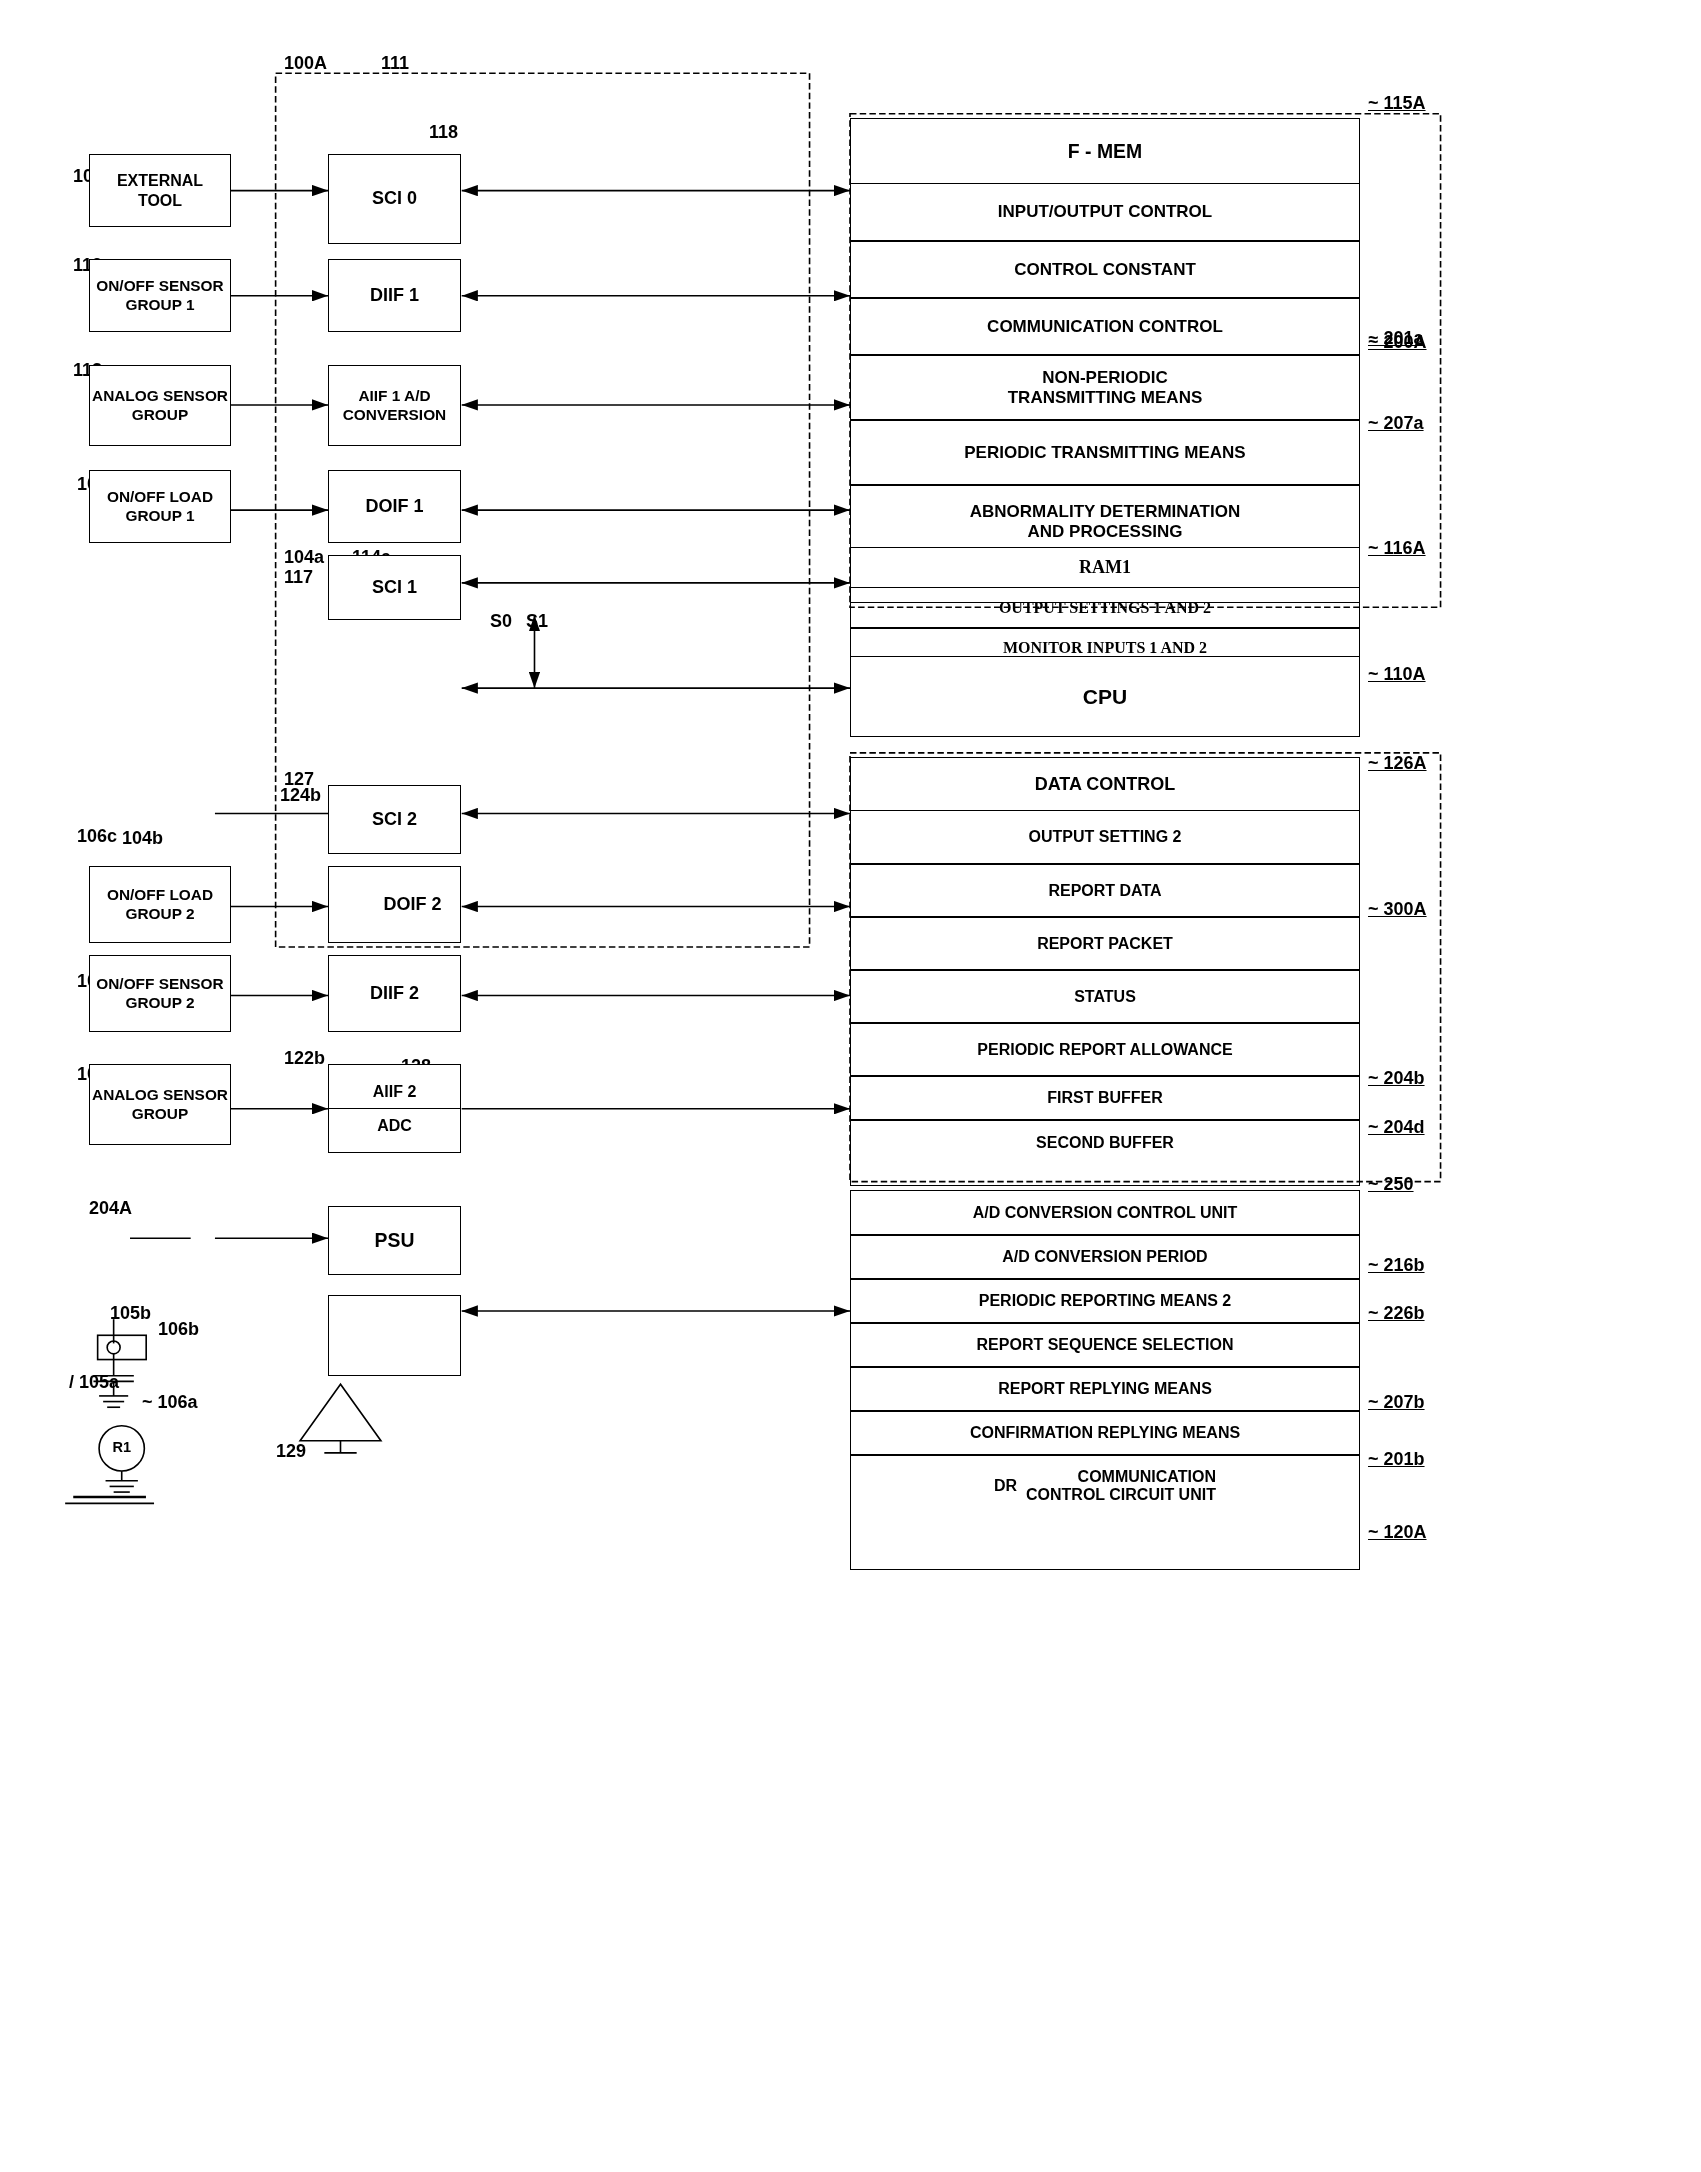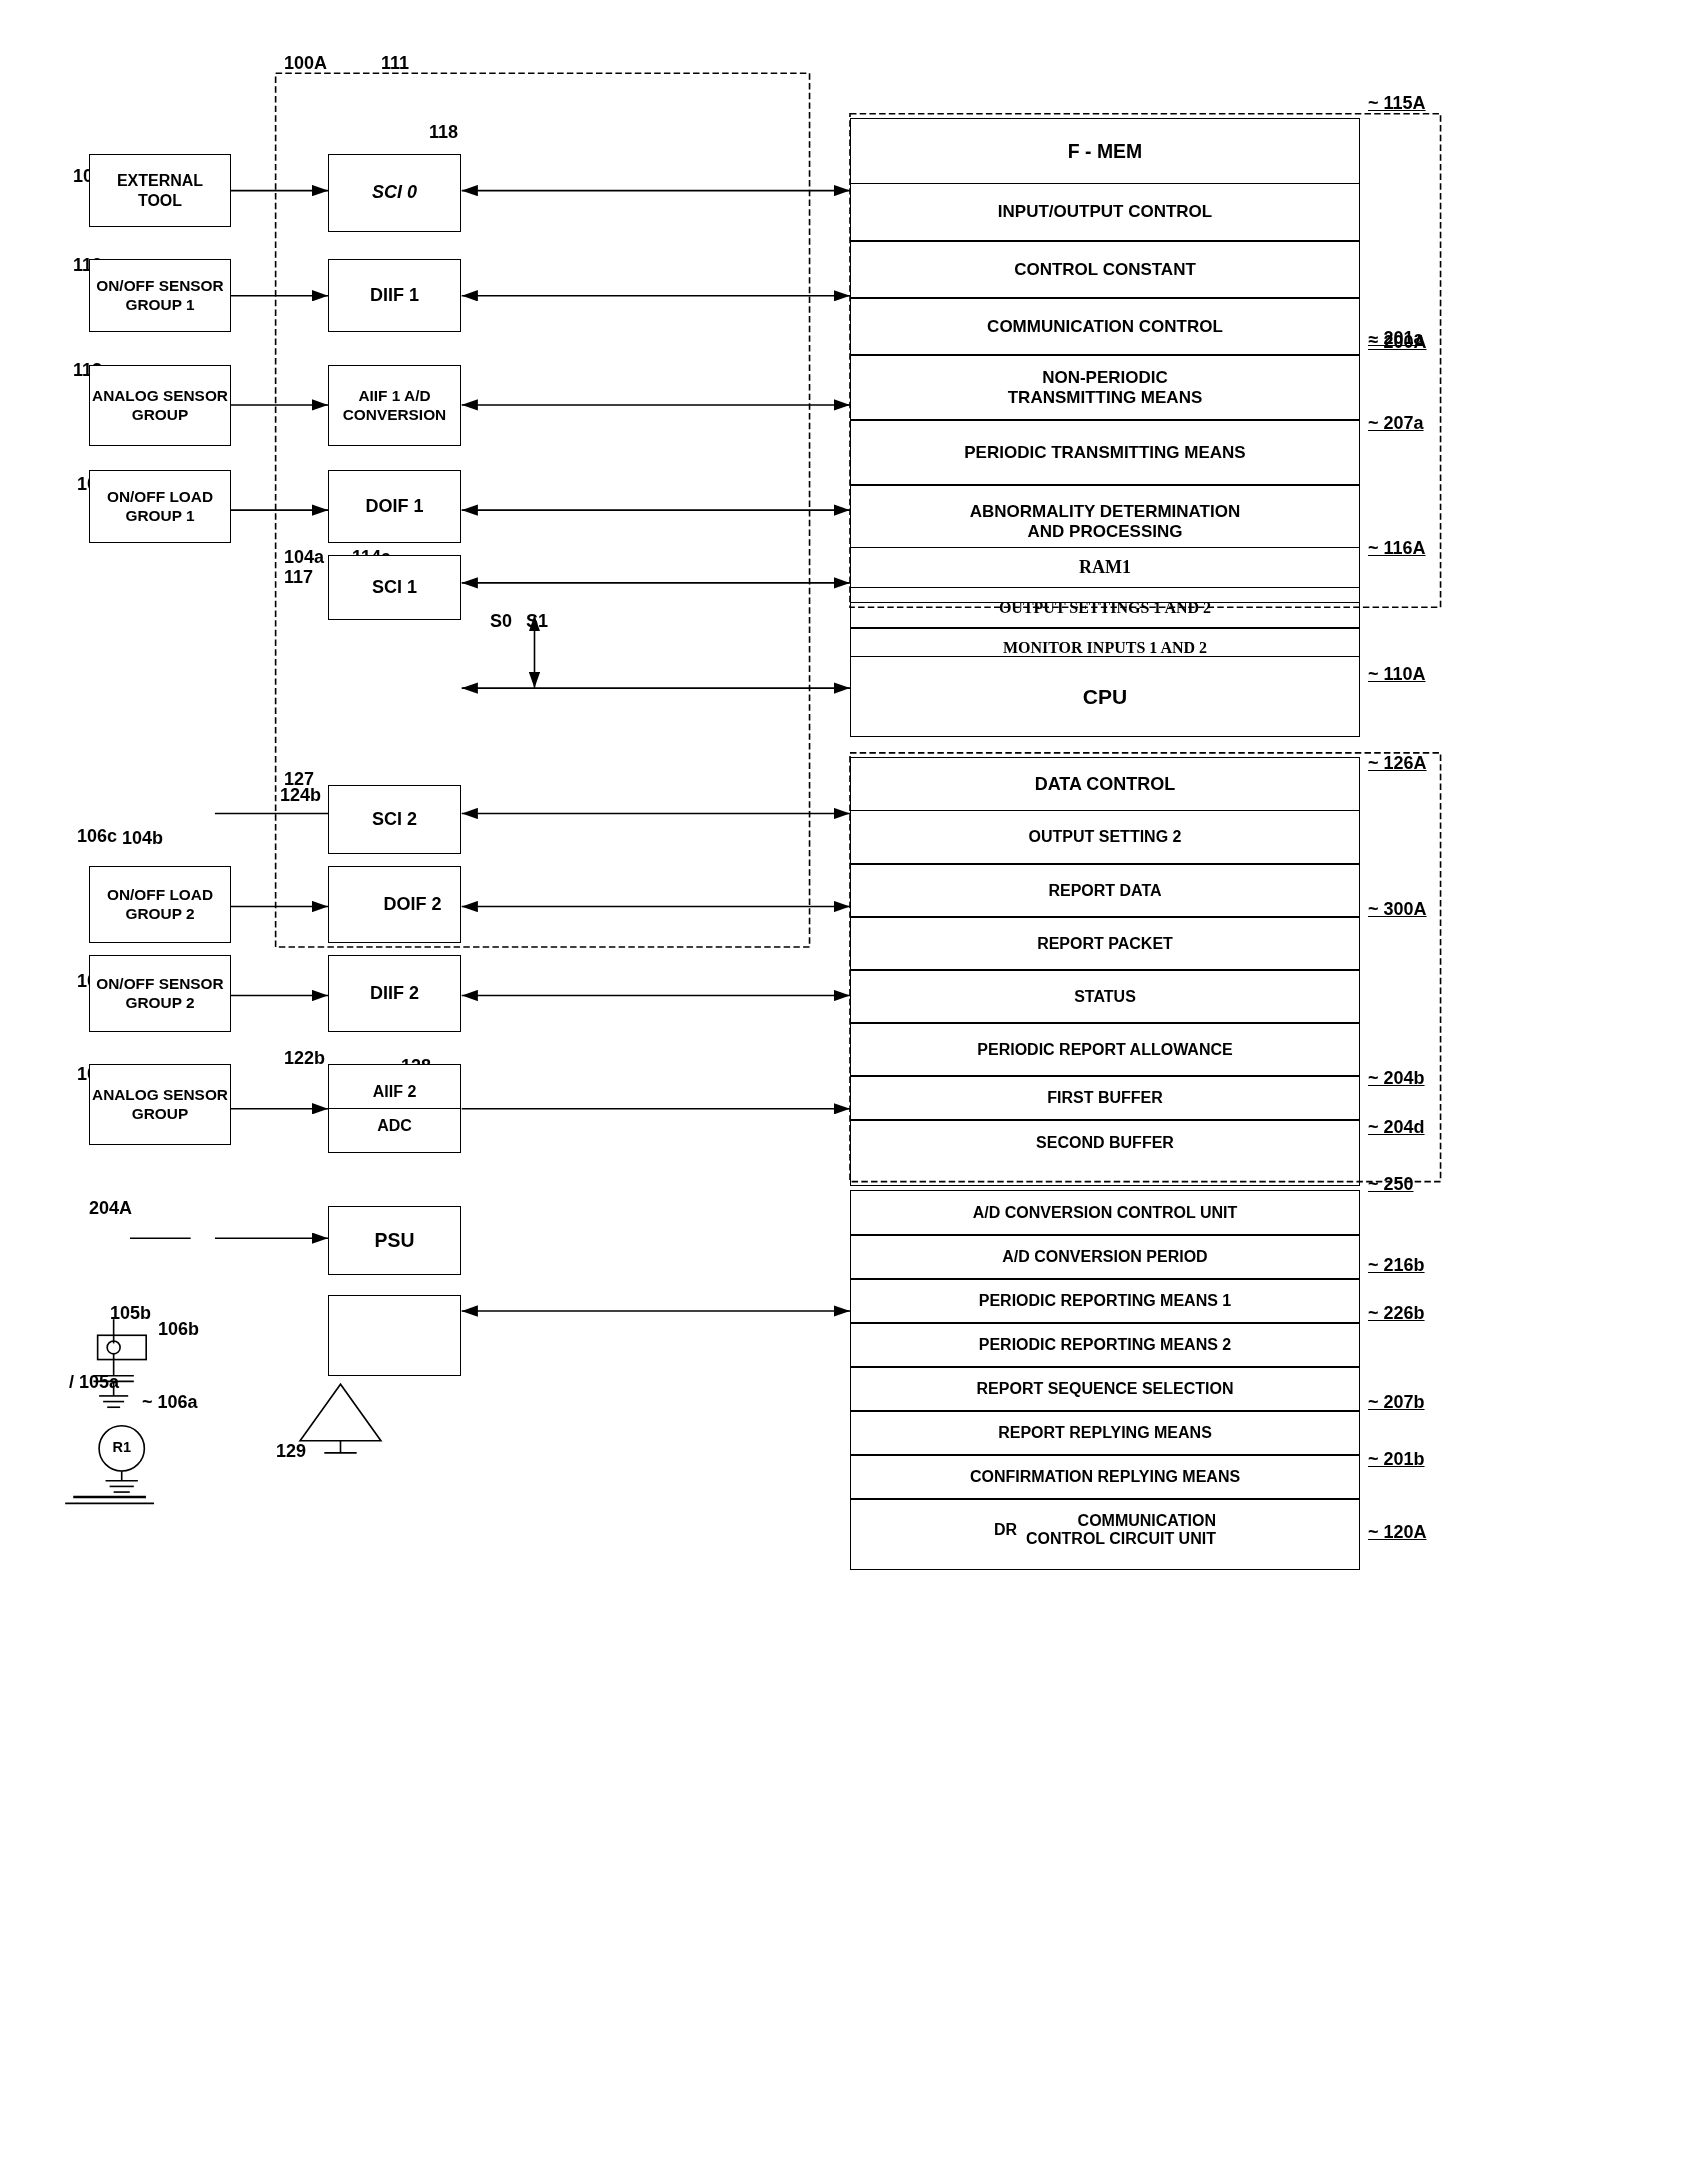--- a/index.html
+++ b/index.html
@@ -279,21 +279,21 @@
   <div class="label" style="top:1343px; left:93px;">~ 106a</div>
 
   <div class="label" style="top:1201px; left:328px;">121</div>
 
   <div class="label" style="top:1392px; left:227px;">129</div>
 
   <div class="box" style="left:40px; top:105px; width:142px; height:73px; font-size:16px;">
     <span>EXTERNAL<br>TOOL</span>
   </div>
 
-  <div class="box" style="left:279px; top:105px; width:133px; height:78px;font-style:italic;">
+  <div class="box" style="left:279px; top:105px; width:133px; height:90px;">
     <span>SCI 0</span>
   </div>
 
   <div class="box" style="left:40px; top:210px; width:142px; height:73px; font-size:15.4px;">
     <span>ON/OFF SENSOR<br>GROUP 1</span>
   </div>
 
   <div class="box" style="left:279px; top:210px; width:133px; height:73px;">
     <span>DIIF 1</span>
   </div>
@@ -420,23 +420,20 @@
   <div class="box" style="left:279px; top:1157px; width:133px; height:69px; font-size:19.4px;">
     <span>PSU</span>
   </div>
 
   <div class="bottom-group" style="left:801px; top:1141px; width:510px; height:380px;">
     <div class="bottom-row" style="height:44px; font-size:16px;">
       <span>A/D CONVERSION CONTROL UNIT</span>
     </div>
     <div class="bottom-row" style="height:44px; font-size:16px; border-top:0.8px solid #000;">
       <span>A/D CONVERSION PERIOD</span>
-    </div>
-    <div class="bottom-row" style="height:44px; font-size:16px; border-top:0.8px solid #000;">
-      <span>PERIODIC REPORTING MEANS 1</span>
     </div>
     <div class="bottom-row" style="height:44px; font-size:16px; border-top:0.8px solid #000;">
       <span>PERIODIC REPORTING MEANS 2</span>
     </div>
     <div class="bottom-row" style="height:44px; font-size:16px; border-top:0.8px solid #000;">
       <span>REPORT SEQUENCE SELECTION</span>
     </div>
     <div class="bottom-row" style="height:44px; font-size:16px; border-top:0.8px solid #000;">
       <span>REPORT REPLYING MEANS</span>
     </div>

